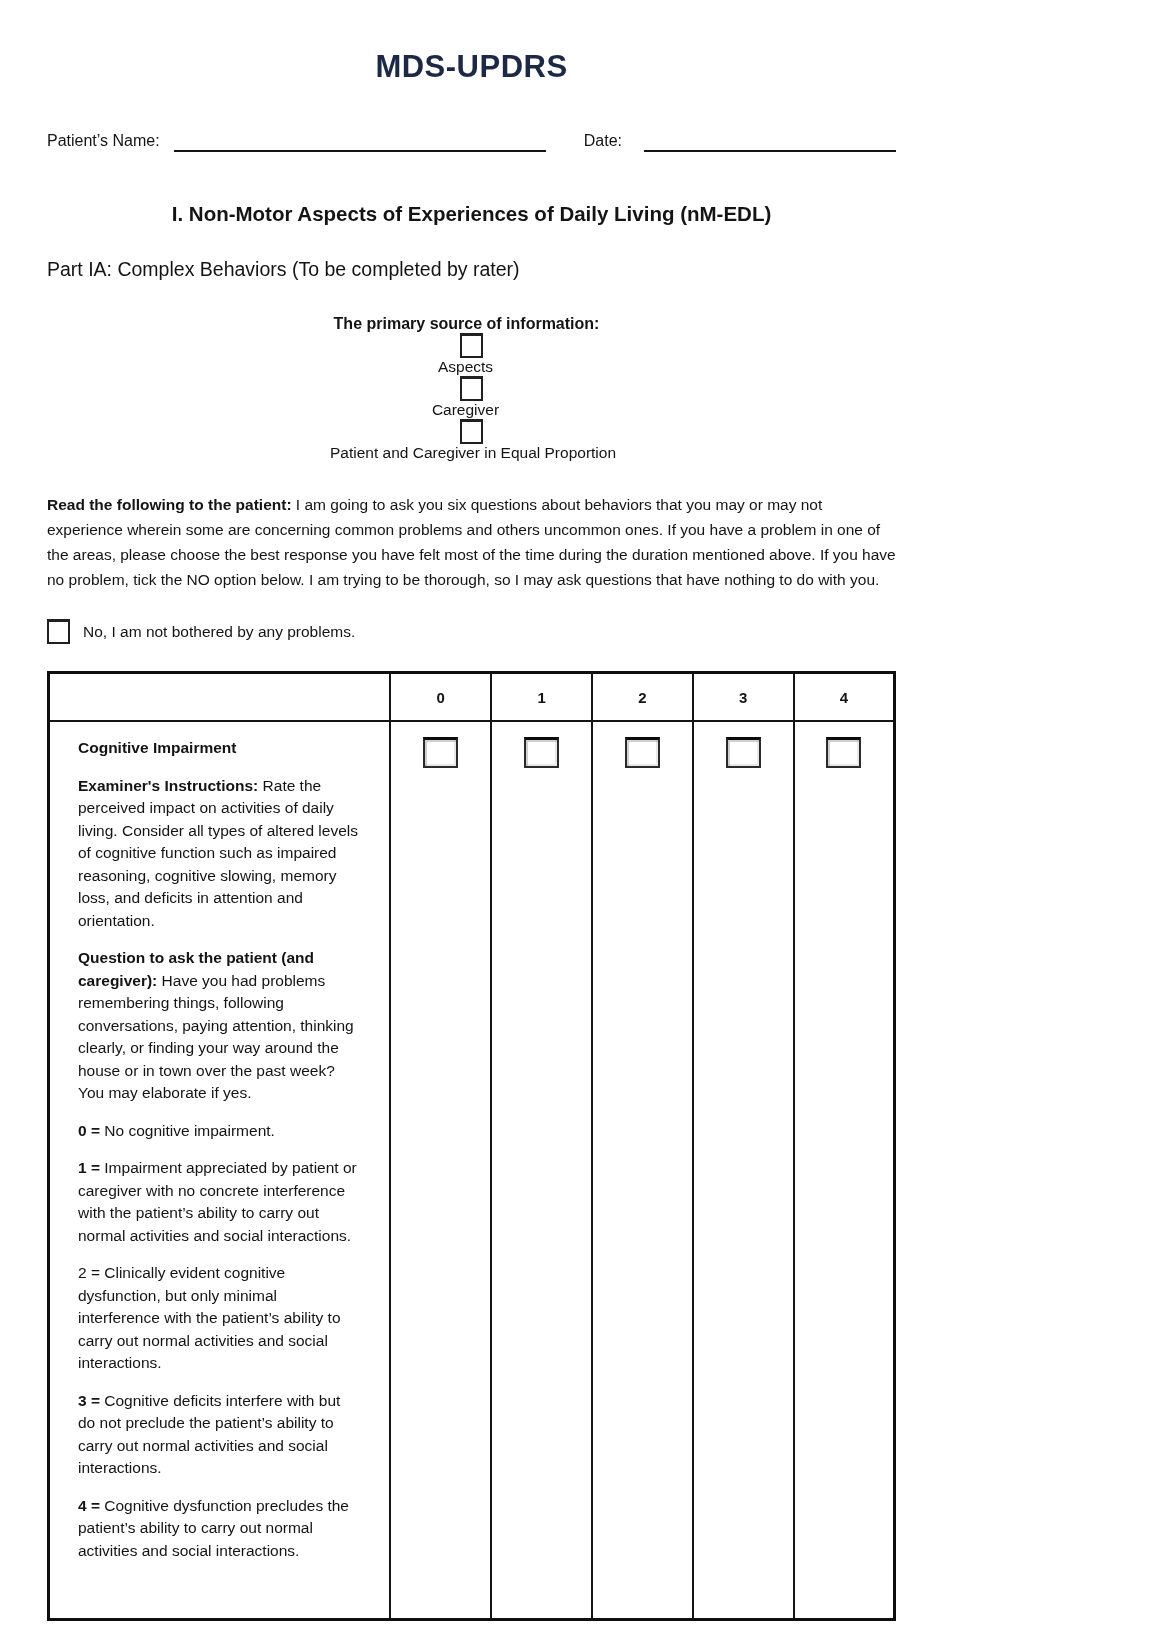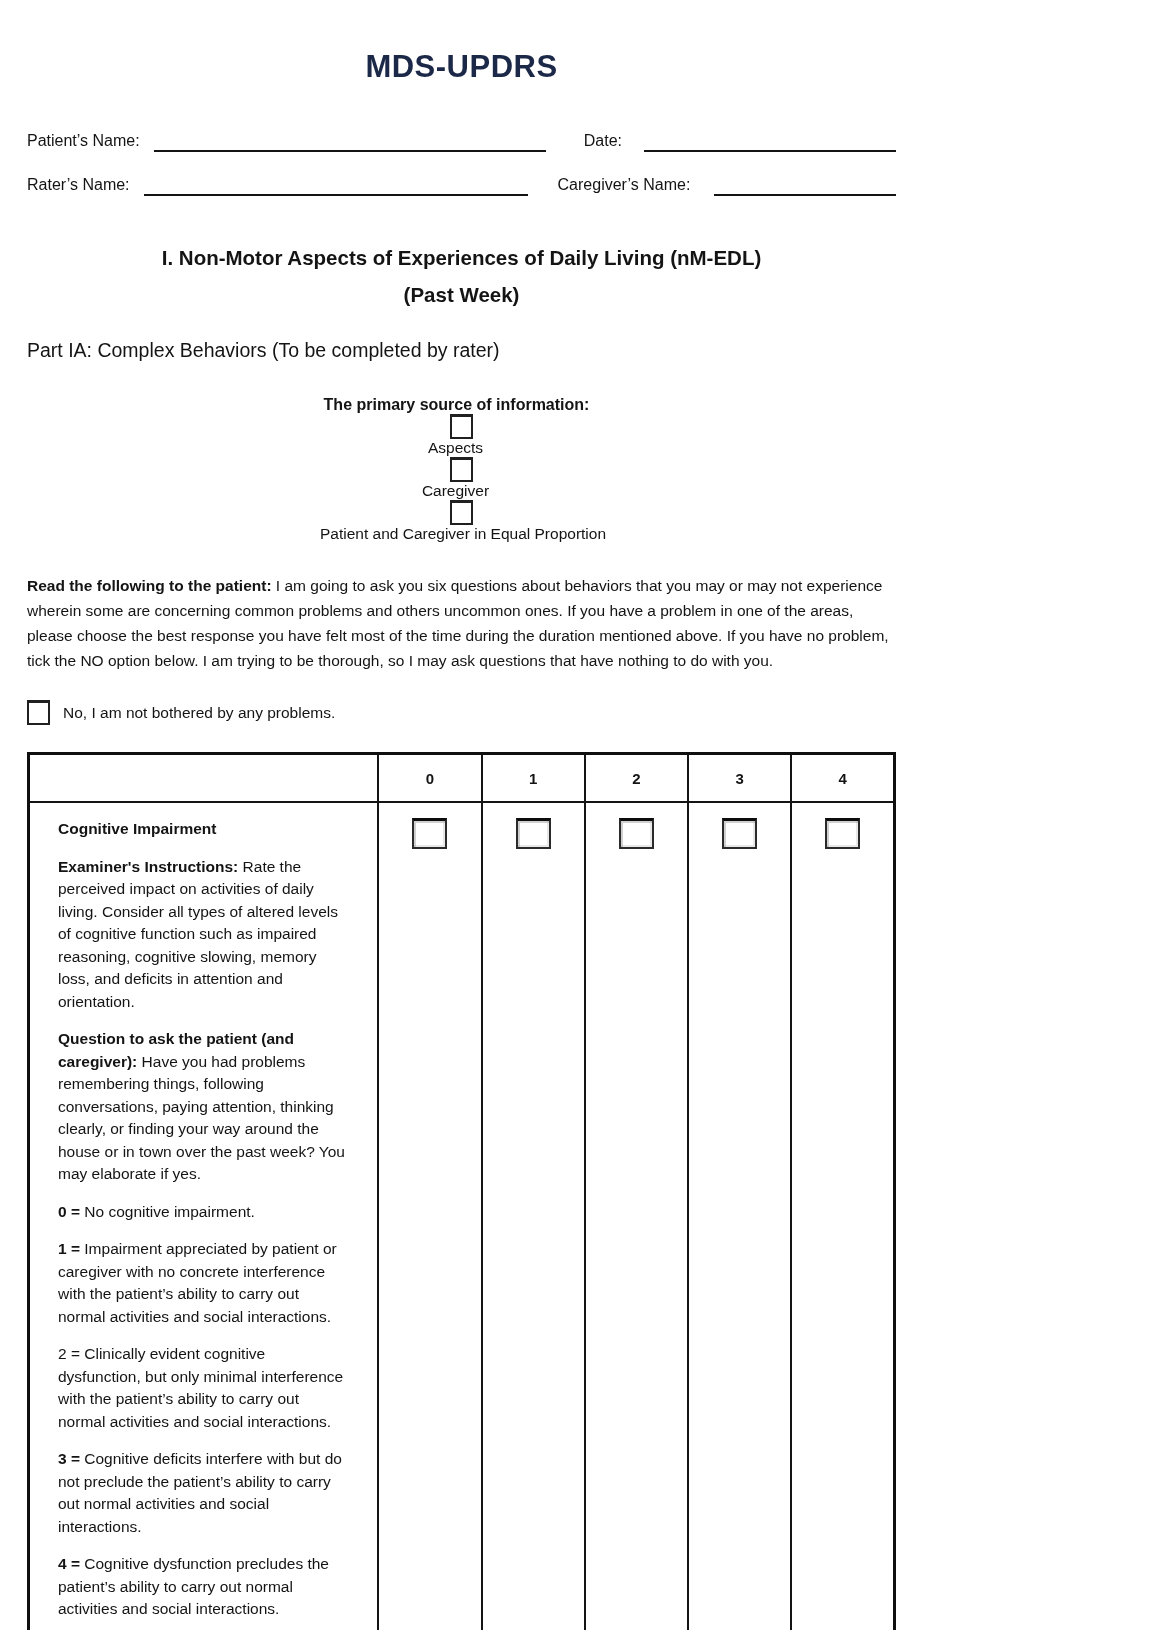--- a/index.html
+++ b/index.html
@@ -1,20 +1,20 @@
 <!DOCTYPE html>
 <html><head>
 <meta charset="utf-8">
 <style>
   html,body{margin:0;padding:0;}
   body{
     width:1176px;height:1630px;background:#ffffff;color:#141414;
     font-family:"Liberation Sans", sans-serif;
   }
-  .page{box-sizing:border-box;width:944px;height:1630px;padding:0 48px 0 27px;overflow:hidden;background:#fff;}
+  .page{box-sizing:border-box;width:944px;height:1630px;padding:0 48px 0 47px;overflow:hidden;background:#fff;}
 
   
   .form-title{margin:0;padding-top:49px;text-align:center;font-size:31px;font-weight:bold;color:#1c2847;letter-spacing:.5px;}
 
   
   .frow{display:flex;align-items:flex-end;font-size:16px;}
   .frow1{margin-top:47px;}
   .frow2{margin-top:24px;}
   .flabel{white-space:nowrap;padding-bottom:2px;}
   .fline{border-bottom:2px solid #141414;height:18px;display:inline-block;}
@@ -78,29 +78,22 @@
 
   <h1 class="form-title">MDS-UPDRS</h1>
 
   <div class="frow frow1">
     <span class="flabel mr14">Patient’s Name:</span>
     <span class="fline grow"></span>
     <span class="flabel date">Date:</span>
     <span class="fline dateline"></span>
   </div>
 
-  <div class="frow frow2">
-    <span class="flabel mr14">Rater’s Name:</span>
-    <span class="fline raterline"></span>
-    <span class="flabel cg">Caregiver’s Name:</span>
-    <span class="fline grow"></span>
-  </div>
 
   <p class="h2 l1">I. Non-Motor Aspects of Experiences of Daily Living (nM-EDL)</p>
-  <p class="h2 l2">(Past Week)</p>
   <p class="h3">Part IA: Complex Behaviors (To be completed by rater)</p>
 
   <div class="source-row">
     <span class="srclabel">The primary source of information:</span>
     <span class="cb small"></span>
     <span class="opt">Aspects</span>
     <span class="cb small"></span>
     <span class="opt">Caregiver</span>
     <span class="cb small"></span>
     <span class="opt last">Patient and Caregiver in Equal Proportion</span>

